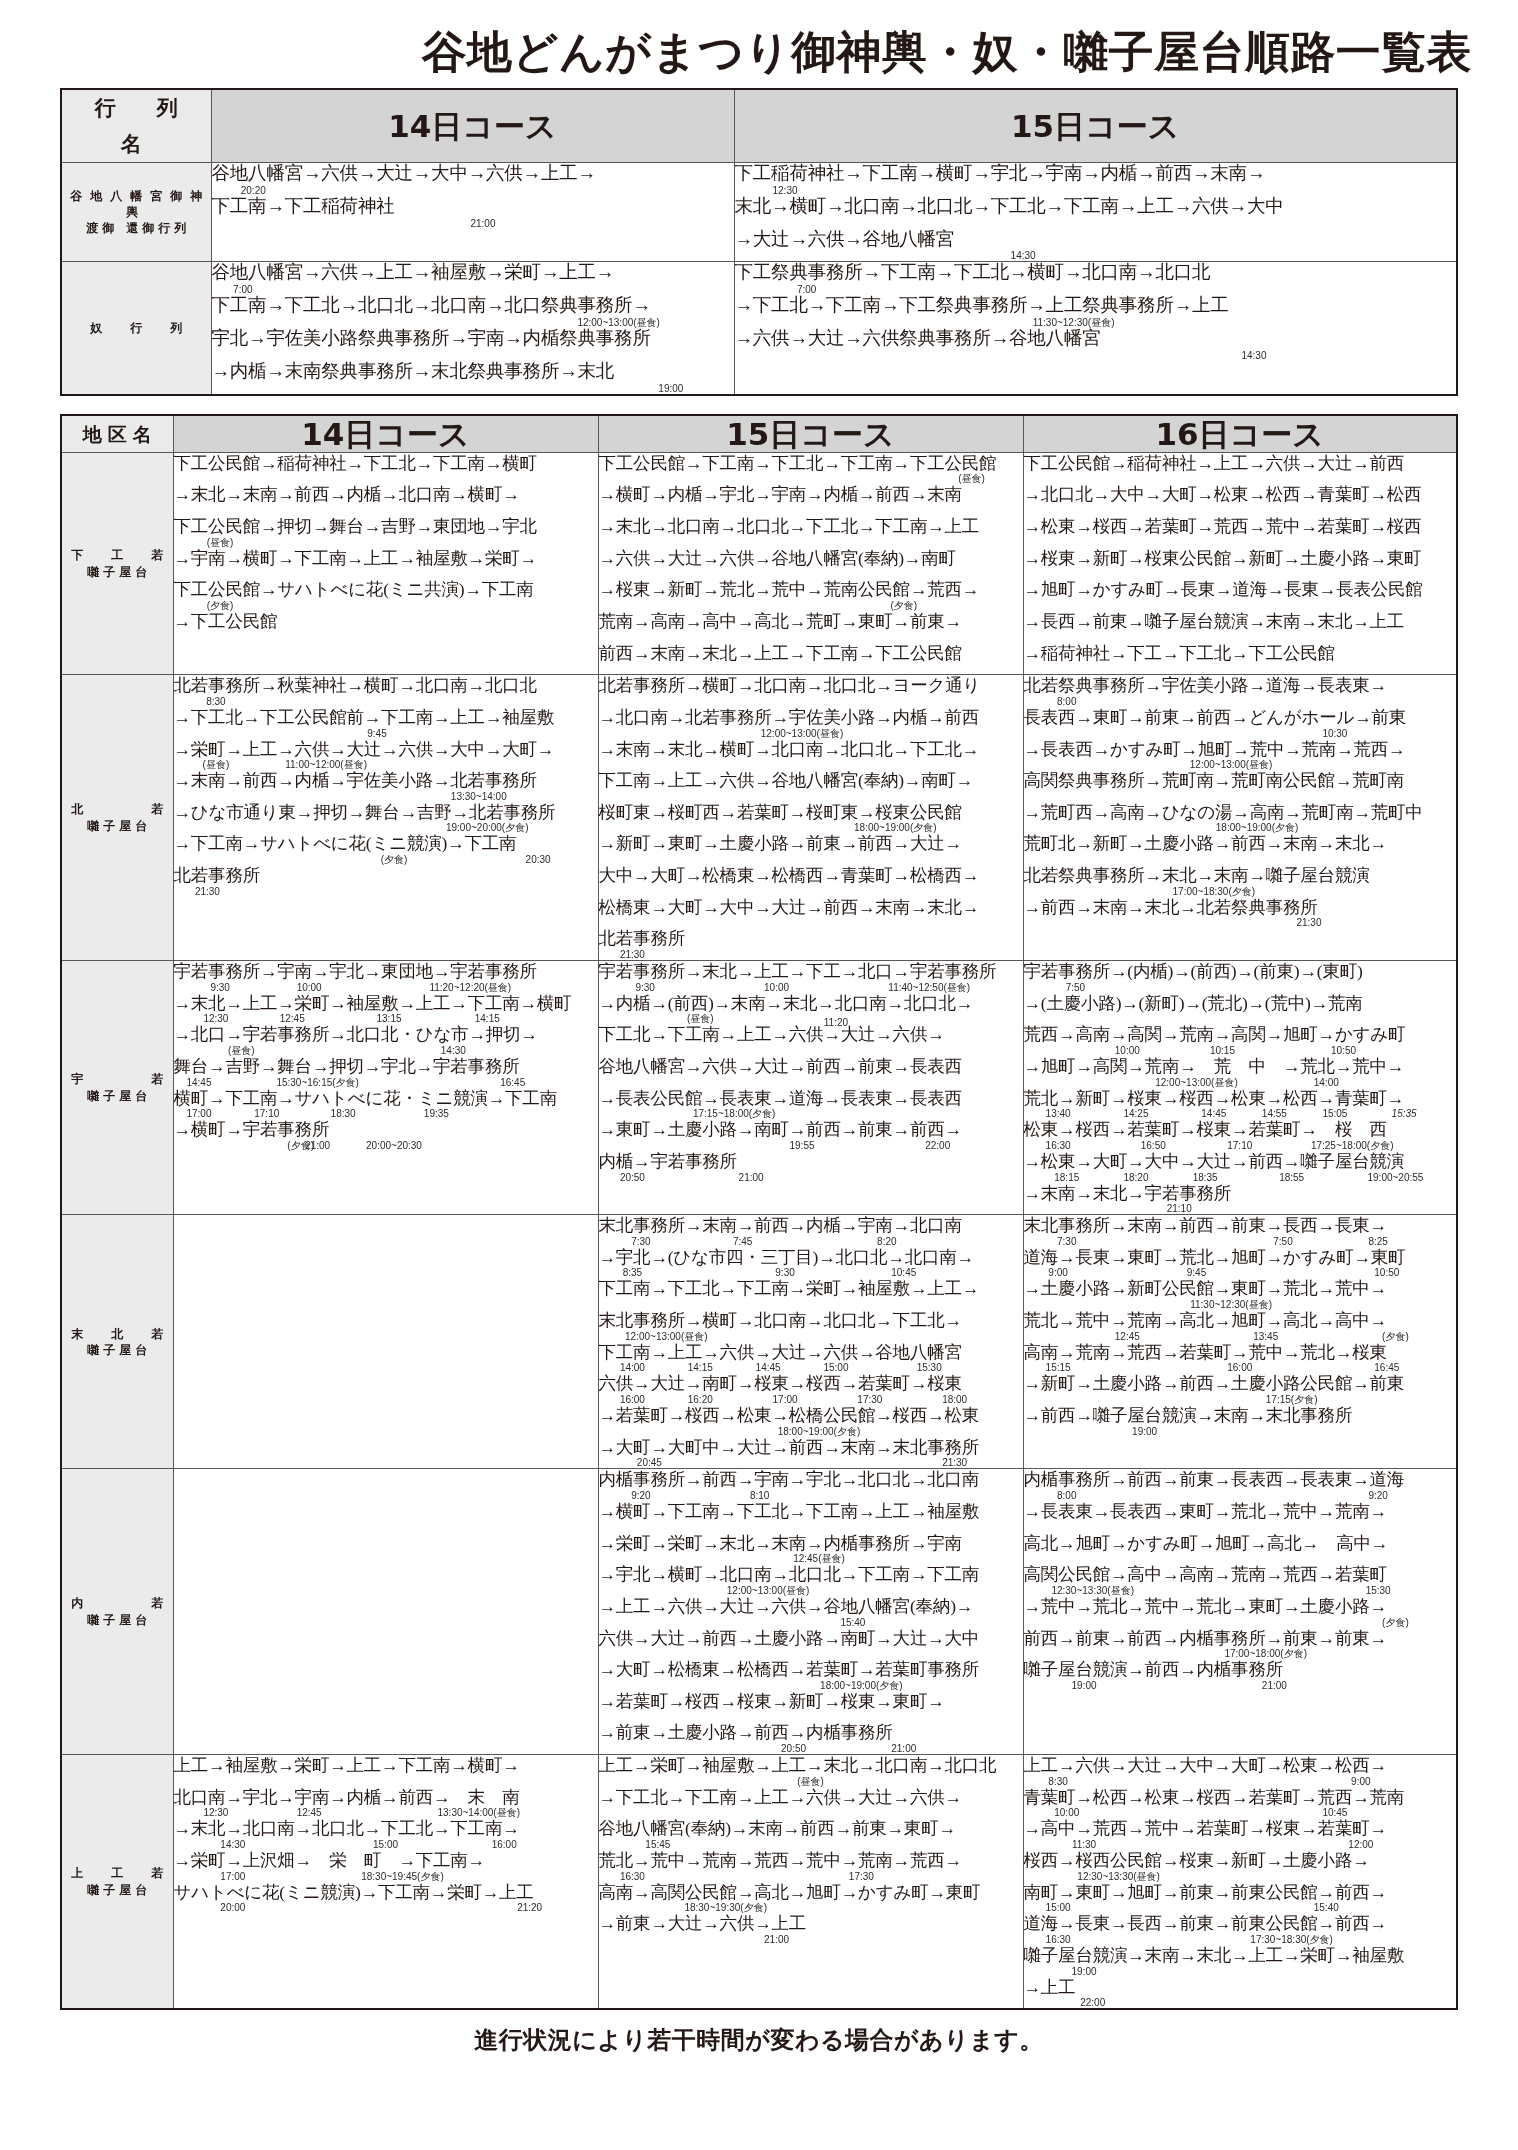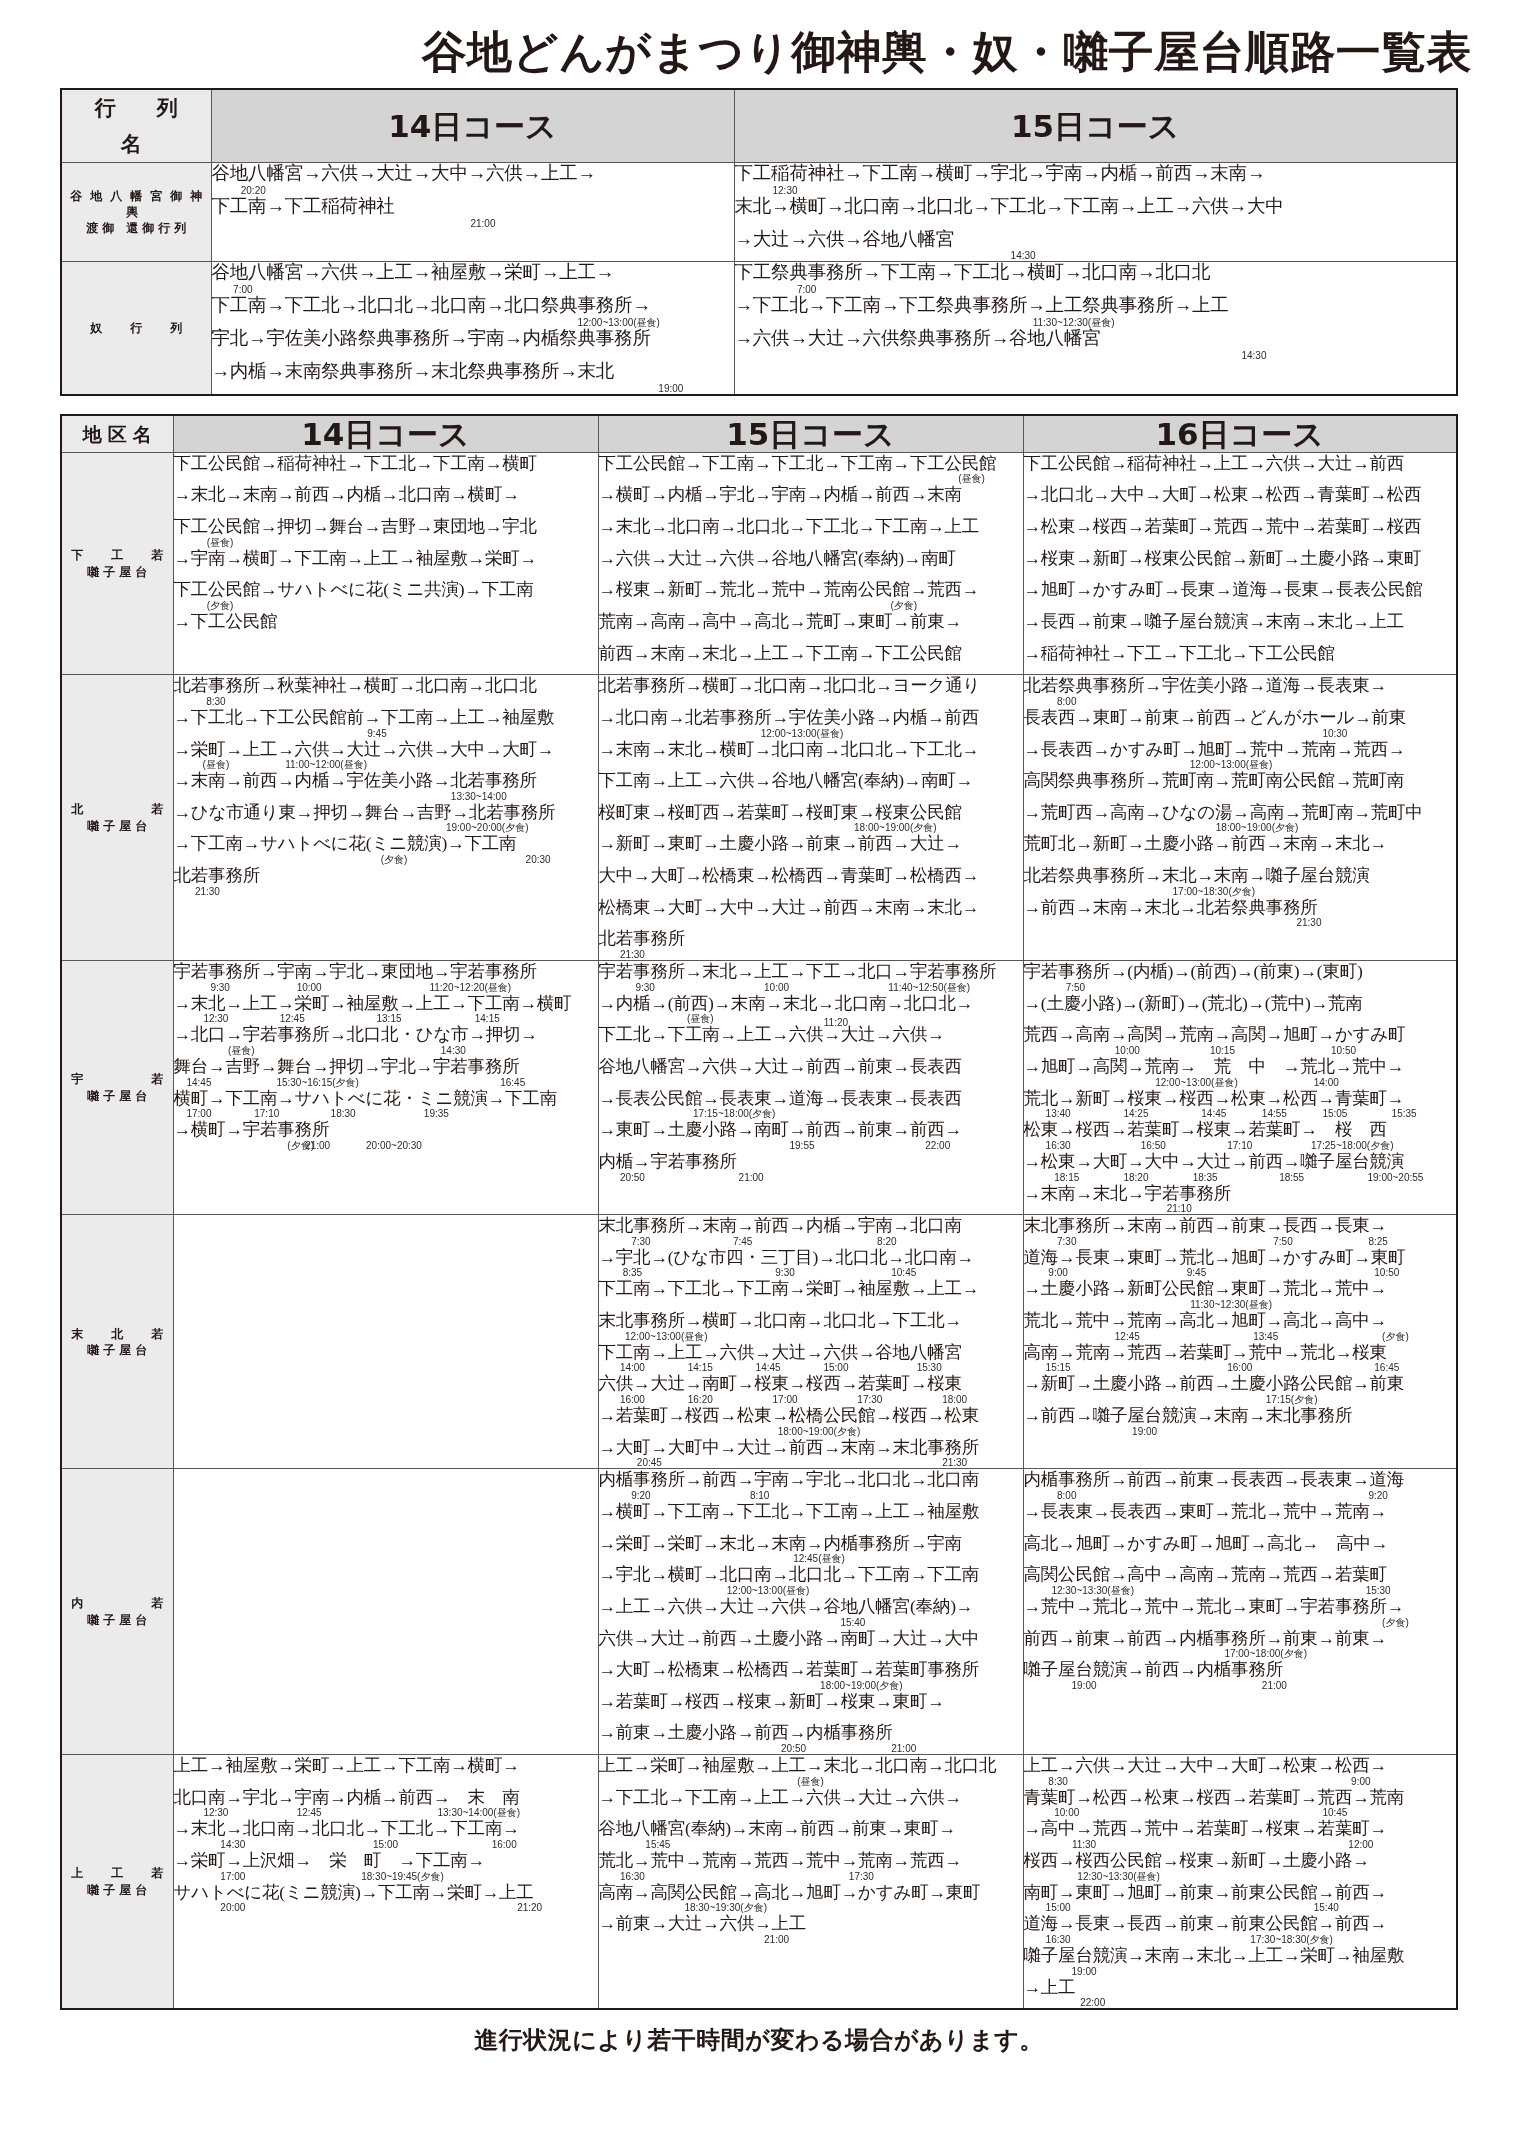--- a/index.html
+++ b/index.html
@@ -646,21 +646,21 @@
               </span>
             </div>
             <div class="rline">
               <span class="rtext">荒北→新町→桜東→桜西→松東→松西→青葉町→</span>
               <span class="rtimes">
                 <span style="left: 8%;">13:40</span>
                 <span style="left: 26%;">14:25</span>
                 <span style="left: 44%;">14:45</span>
                 <span style="left: 58%;">14:55</span>
                 <span style="left: 72%;">15:05</span>
-                <span style="left: 88%;">15:35</span>
+                <span style="left: 88%; font-style: italic;">15:35</span>
               </span>
             </div>
             <div class="rline">
               <span class="rtext">松東→桜西→若葉町→桜東→若葉町→　桜　西</span>
               <span class="rtimes">
                 <span style="left: 8%;">16:30</span>
                 <span style="left: 30%;">16:50</span>
                 <span style="left: 50%;">17:10</span>
                 <span style="left: 76%;">17:25~18:00(夕食)</span>
               </span>
@@ -878,21 +878,21 @@
               <span class="rtimes"></span>
             </div>
             <div class="rline">
               <span class="rtext">高関公民館→高中→高南→荒南→荒西→若葉町</span>
               <span class="rtimes">
                 <span style="left: 16%;">12:30~13:30(昼食)</span>
                 <span style="left: 82%;">15:30</span>
               </span>
             </div>
             <div class="rline">
-              <span class="rtext">→荒中→荒北→荒中→荒北→東町→宇若事務所→</span>
+              <span class="rtext">→荒中→荒北→荒中→荒北→東町→土慶小路→</span>
               <span class="rtimes">
                 <span style="left: 86%;">(夕食)</span>
               </span>
             </div>
             <div class="rline">
               <span class="rtext">前西→前東→前西→内楯事務所→前東→前東→</span>
               <span class="rtimes">
                 <span style="left: 56%;">17:00~18:00(夕食)</span>
               </span>
             </div>

